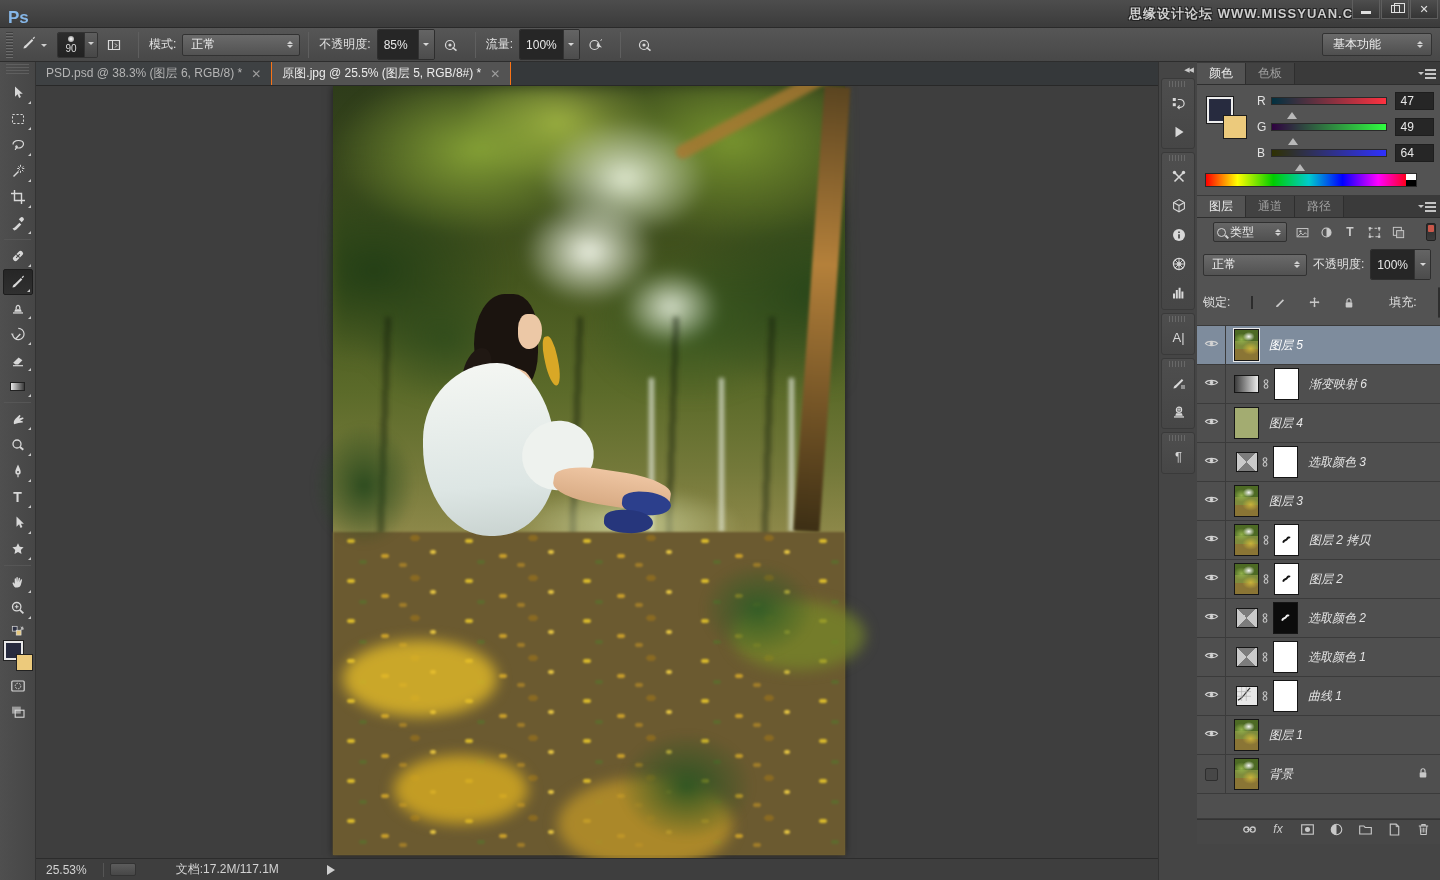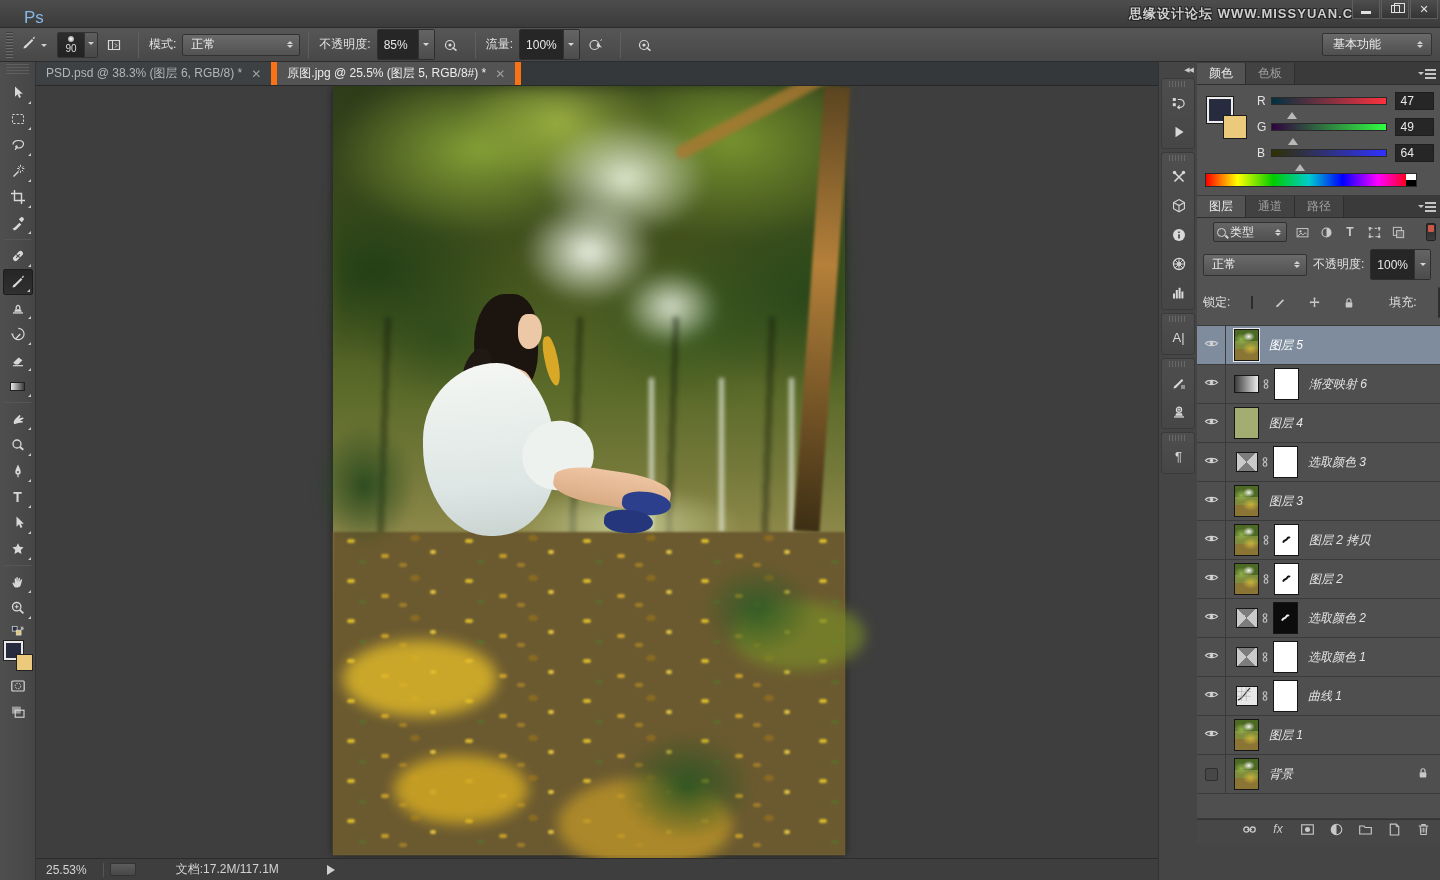--- a/index.html
+++ b/index.html
@@ -3,21 +3,21 @@
 <meta charset="utf-8">
 <style>
   * { box-sizing:border-box; margin:0; padding:0; }
   html,body { width:1440px; height:880px; overflow:hidden; }
   body { font-family:"Liberation Sans",sans-serif; background:#4a4a4a; color:#dcdcdc; position:relative; font-size:12px; }
 
   
   .titlebar { position:absolute; left:0; top:0; width:1440px; height:28px;
     background:linear-gradient(#4d4d4d,#3b3b3b); border-bottom:1px solid #2a2a2a;
     display:flex; align-items:center; }
-  .ps-logo { color:#86b7e8; font-weight:normal; font-size:17px; padding:0 16px 0 24px; letter-spacing:0;margin-top:8px; }
+  .ps-logo { color:#86b7e8; font-weight:bold; font-size:17px; padding:0 16px 0 8px; letter-spacing:0;margin-top:8px; }
   .menubar { display:flex; height:100%; }
   .menu-item { padding:0 13px; line-height:28px; color:#e3e3e3; font-size:12.5px; cursor:default; }
   .watermark { position:absolute; right:64px; top:5px; font-size:13px; font-weight:bold; color:#d6d6d6;
     text-shadow:1px 1px 0 #222, -1px -1px 0 #222, 1px -1px 0 #222, -1px 1px 0 #222; letter-spacing:1px; opacity:.95; white-space:nowrap; }
   .win-controls { position:absolute; right:2px; top:0; display:flex; gap:1px; }
   .win-btn { width:28px; height:19px; background:linear-gradient(#4e4e4e,#353535); border:1px solid #5e5e5e;
     border-top:none; display:flex; align-items:center; justify-content:center; color:#e0e0e0; font-size:11px; }
   .min-glyph { width:10px; height:3px; background:#e0e0e0; margin-top:6px; }
   .restore-glyph { width:9px; height:8px; border:1px solid #e0e0e0; position:relative; }
   .restore-glyph::before { content:""; position:absolute; left:2px; top:-3px; width:9px; height:8px; border:1px solid #e0e0e0; }
@@ -65,21 +65,21 @@
   .grad-ico { width:15px; height:9px; border:1px solid #222; background:linear-gradient(90deg,#e8e8e8,#3a3a3a); }
   .tool-T { font-size:14px; font-weight:bold; color:#d8d8d8; }
   .swap-mini { display:flex; align-items:center; justify-content:center; margin:4px auto 1px; width:26px; }
   .fgbg { position:relative; width:30px; height:30px; margin:2px auto; }
   .fg-sw { position:absolute; left:1px; top:0; width:19px; height:19px; background:#272b3f; border:2px solid #e8e8e8; box-shadow:0 0 0 1px #222; }
   .bg-sw { position:absolute; right:0; bottom:0; width:17px; height:17px; background:#ecca7c; border:1px solid #222; }
   .below-tools { margin-top:2px; }
 
   
   .tabbar { position:absolute; left:36px; top:62px; width:1122px; height:24px; background:#35383a; display:flex; border-bottom:1px solid #282828; }
-  .doc-tab { display:flex; align-items:center; padding:0 10px; font-size:12px; color:#b4b4b4; background:#3e4143; border-right:6px solid #f97316; white-space:nowrap; }
+  .doc-tab { display:flex; align-items:center; padding:0 10px; font-size:12px; color:#b4b4b4; background:#3e4143; border-right:1px solid #f97316; white-space:nowrap; }
   .doc-tab.active { background:#535353; color:#ececec; }
   .tab-close { margin-left:9px; color:#9e9e9e; font-size:12px; }
   .canvas { position:absolute; left:36px; top:86px; width:1122px; height:772px; background:#3e3e3e; overflow:hidden; }
   .statusbar { position:absolute; left:36px; top:858px; width:1122px; height:22px; background:#3e3e3e; border-top:1px solid #2c2c2c;
     display:flex; align-items:center; color:#d3d3d3; }
   .zoom-val { padding:0 10px; }
   .status-div { width:1px; height:14px; background:#2e2e2e; border-right:1px solid #555; margin:0 6px; }
   .scrub-chip { width:26px; height:13px; background:linear-gradient(#5c5c5c,#474747); border:1px solid #333; border-radius:2px; margin-right:40px; }
   .doc-info { margin-right:48px; }
   .status-flyout { width:0; height:0; border:5px solid transparent; border-left:8px solid #cfcfcf; }

